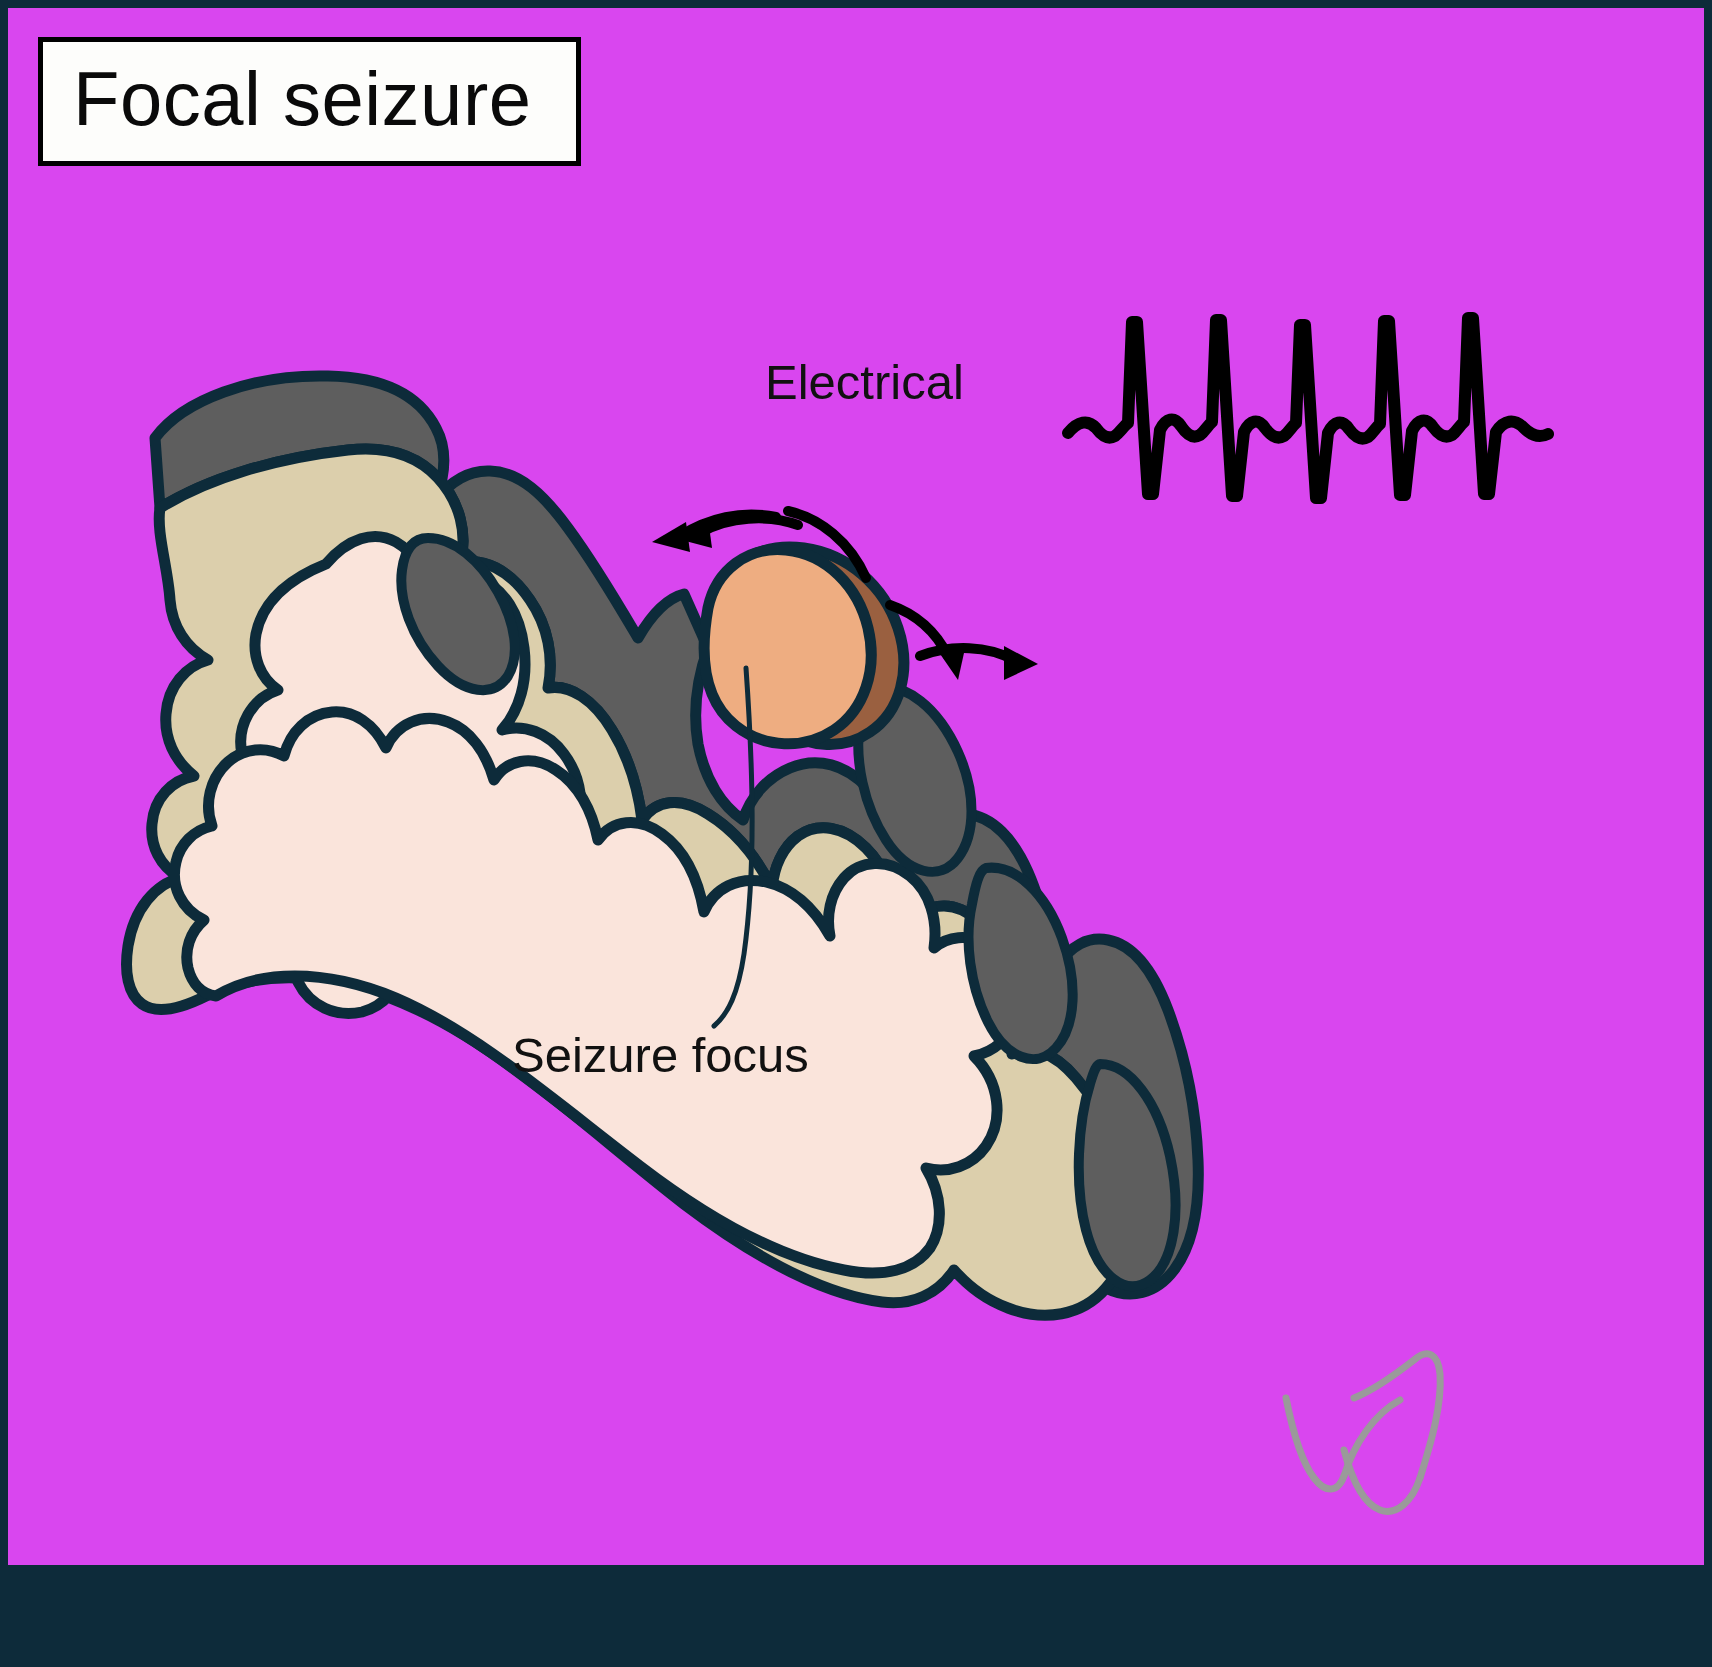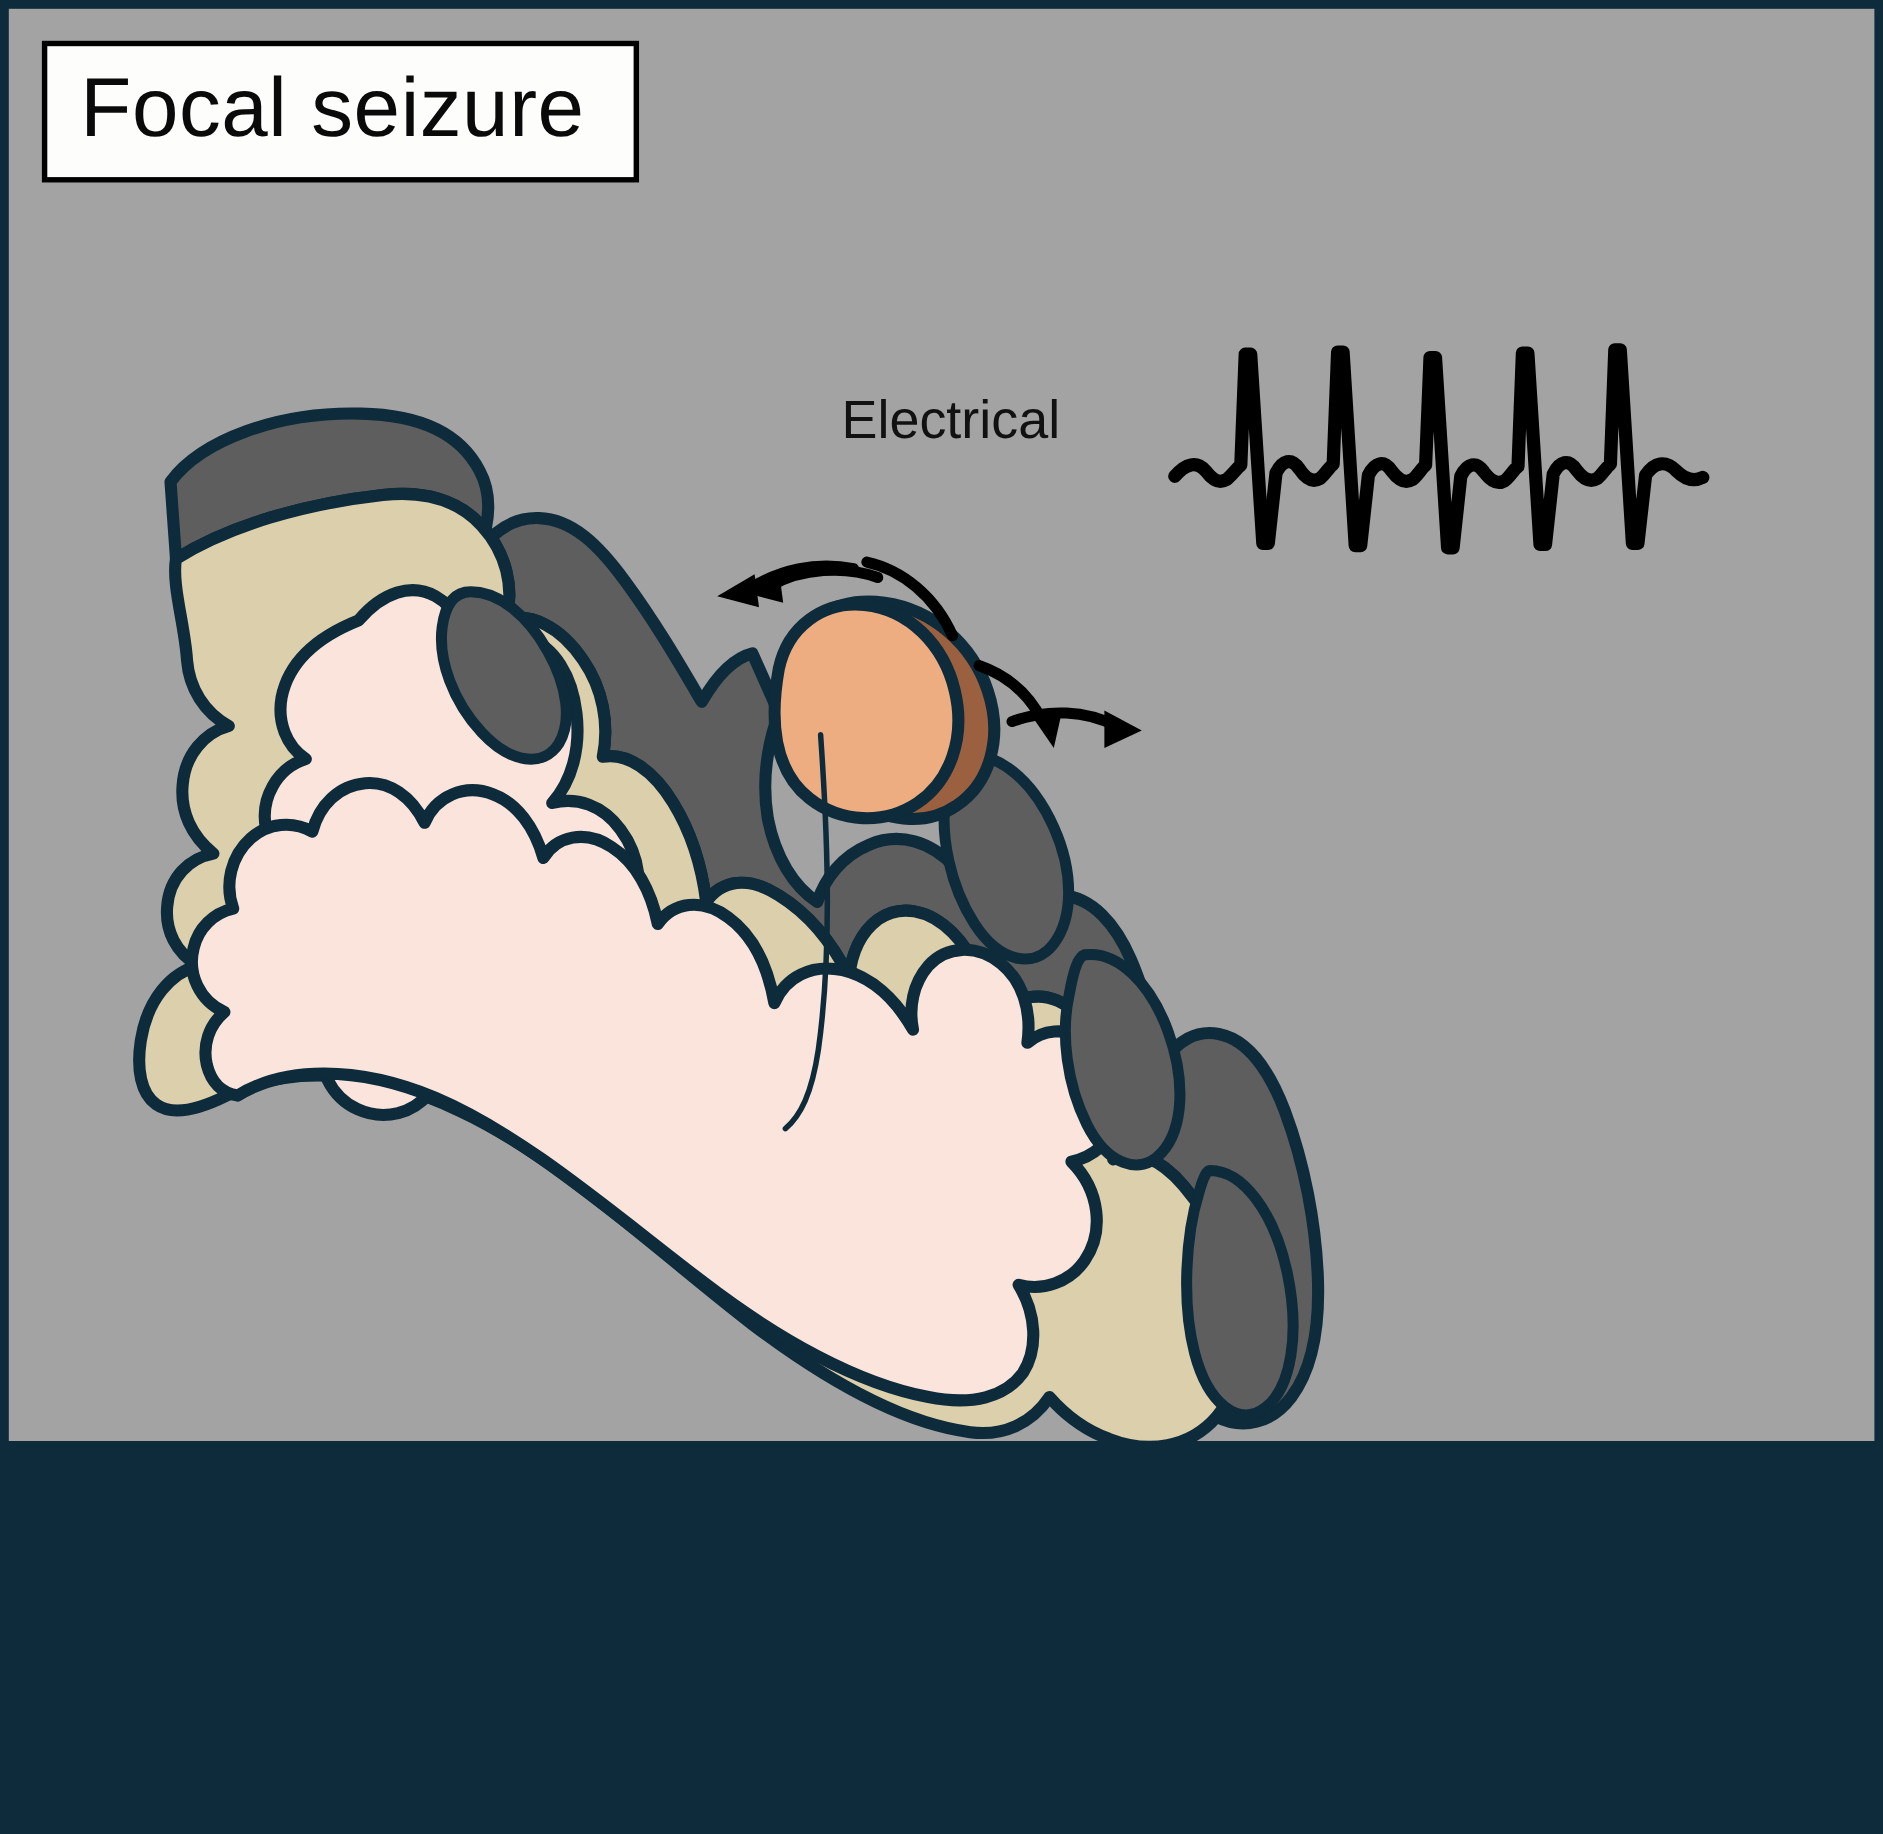--- a/index.html
+++ b/index.html
@@ -14,22 +14,22 @@
     height: 1667px;
     background: #0d2b3a;
     overflow: hidden;
     font-family: "Liberation Sans", sans-serif;
   }
   #canvas {
     position: absolute;
     left: 8px;
     top: 8px;
     width: 1696px;
-    height: 1302px;
-    background: #a3a3a3;
+    height: 1557px;
+    background: #d946ef;
     overflow: hidden;
   }
   #figure {
     position: absolute;
     left: 0;
     top: 0;
     width: 1696px;
     height: 1651px;
   }
   .title-box {
@@ -345,15 +345,16 @@
     </svg>
 
     <div class="title-box">
       <span class="title-text">Focal seizure</span>
     </div>
 
     <div class="discharge-label">
       <div>Electrical</div>
     </div>
 
+    <div class="focus-label">Seizure focus</div>
 
   </div>
 </div>
 
 </body></html>

